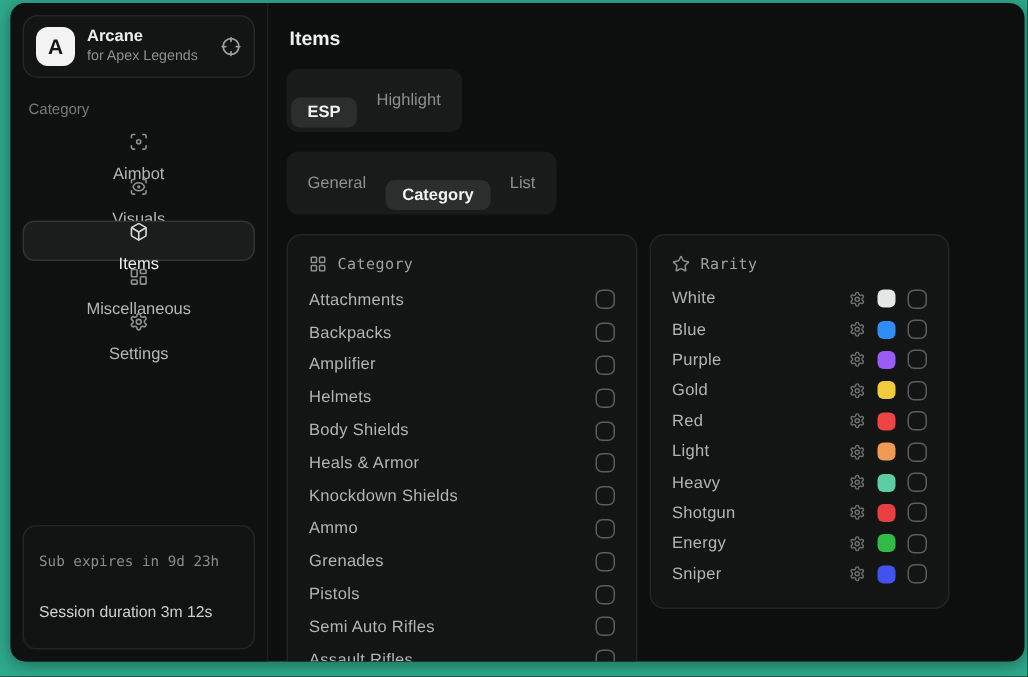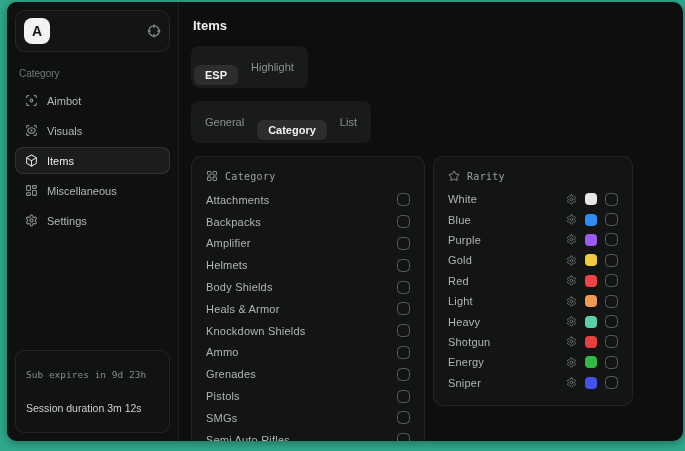--- a/index.html
+++ b/index.html
@@ -33,21 +33,21 @@
   }
   .brand-text{display:flex;flex-direction:column;line-height:1.15;min-width:0;}
   .brand-name{font-size:11px;font-weight:700;color:#eceeed;}
   .brand-sub{font-size:9.5px;color:#8b908d;margin-top:2px;white-space:nowrap;}
   .brand-gear{margin-left:auto;color:#9a9e9c;display:flex;cursor:pointer;}
   .section-label{font-size:10px;color:#767b78;margin:16px 4px 8px;}
   .nav{display:flex;flex-direction:column;gap:3px;}
   .nav-item{
     display:flex;align-items:center;gap:9px;height:25px;padding:0 9px;
     border-radius:8px;border:1px solid transparent;color:#b4b8b5;
-    font-size:11px;cursor:pointer;
+    font-size:11px;cursor:pointer;flex-direction:column;
   }
   .nav-item .icon{display:flex;color:#8d918e;}
   .nav-item.active{
     background:#1a1d1c;border-color:rgba(255,255,255,.10);color:#eceeed;
   }
   .nav-item.active .icon{color:#d6d9d7;}
   .sidebar-spacer{flex:1;}
   .sub-card{
     background:#111312;border:1px solid rgba(255,255,255,.08);
     border-radius:9px;padding:18px 10px;
@@ -102,20 +102,24 @@
   svg{display:block;}
 </style>
 </head>
 <body>
 
 <div class="window">
 
   <div class="sidebar">
     <div class="brand-card">
       <div class="logo">A</div>
+      <div class="brand-text">
+        <span class="brand-name">Arcane</span>
+        <span class="brand-sub">for Apex Legends</span>
+      </div>
       <span class="brand-gear">
         <svg width="14" height="14" viewBox="0 0 24 24" fill="none" stroke="currentColor" stroke-width="2" stroke-linecap="round" stroke-linejoin="round">
             <circle cx="12" cy="12" r="9"></circle>
             <line x1="22" y1="12" x2="18" y2="12"></line>
             <line x1="6" y1="12" x2="2" y2="12"></line>
             <line x1="12" y1="6" x2="12" y2="2"></line>
             <line x1="12" y1="22" x2="12" y2="18"></line>
           </svg>
       </span>
     </div>
@@ -255,24 +259,20 @@
             </div>
             <div class="panel-row cat-row">
               <span class="row-label">Grenades</span>
               <span class="checkbox"></span>
             </div>
             <div class="panel-row cat-row">
               <span class="row-label">Pistols</span>
               <span class="checkbox"></span>
             </div>
             <div class="panel-row cat-row">
-              <span class="row-label">SMGs</span>
-              <span class="checkbox"></span>
-            </div>
-            <div class="panel-row cat-row">
               <span class="row-label">Semi Auto Rifles</span>
               <span class="checkbox"></span>
             </div>
             <div class="panel-row cat-row">
               <span class="row-label">Assault Rifles</span>
               <span class="checkbox"></span>
             </div>
             <div class="panel-row cat-row"></div>
           </div>
       </div>

